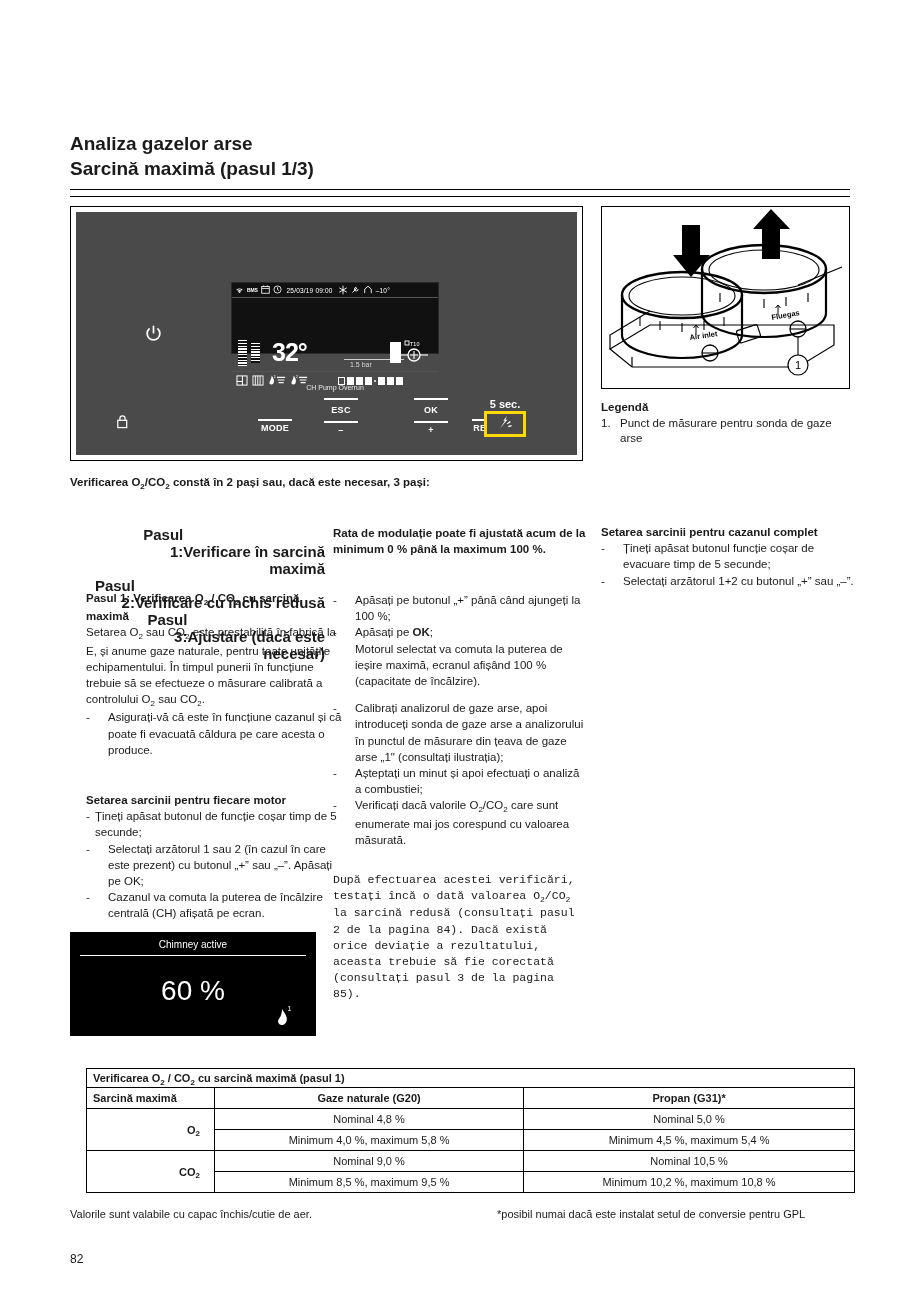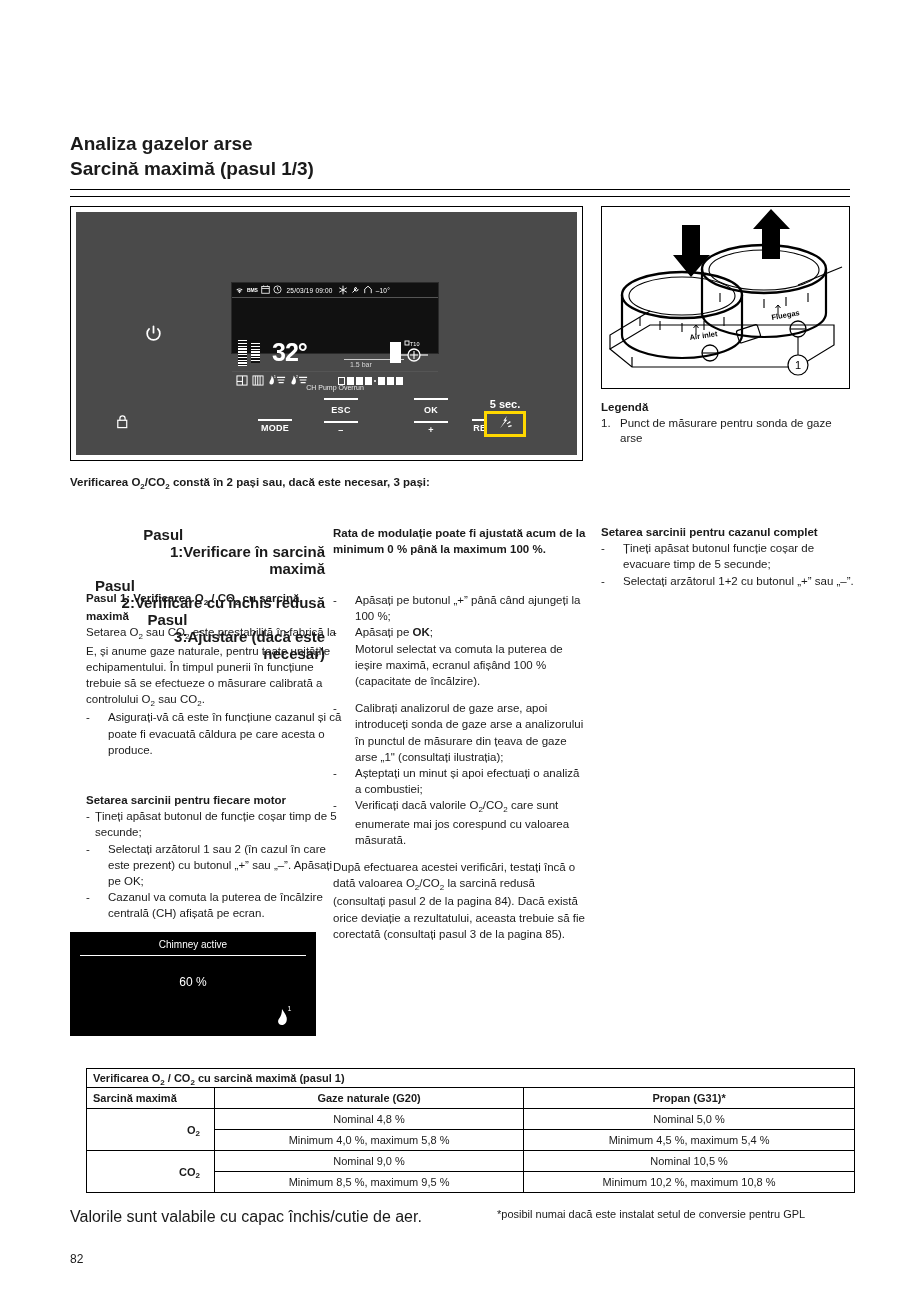--- a/index.html
+++ b/index.html
@@ -152,38 +152,38 @@
   .bullet-tight .dash { width: 9px; flex: none; }
   sub { font-size: 8px; vertical-align: baseline; position: relative; bottom: -2.5px; }
 
   
   .chimney-screen {
     position: absolute; left: 70px; top: 932px;
     width: 246px; height: 104px; background: #000; color: #fff;
   }
   .chimney-title { text-align: center; font-size: 10px; padding-top: 7px; }
   .chimney-sep { margin: 5px 10px 0 10px; border-top: 1px solid #fff; }
-  .chimney-val { text-align: center; font-size: 12px; margin-top: 19px; }
+  .chimney-val { text-align: center; font-size: 28px; margin-top: 19px; }
   .chimney-flame { position: absolute; right: 22px; bottom: 6px; }
 
   
   .tbl {
     position: absolute; left: 86px; top: 1068px; width: 769px;
     border-collapse: collapse; font-size: 11px;
   }
   .tbl td, .tbl th {
     border: 1px solid #000; padding: 4px 6px; font-weight: normal;
     text-align: center;
   }
   .tbl .hdr-span { text-align: left; font-weight: bold; font-size: 11px; padding: 3px 6px; }
   .tbl .colhdr { font-weight: bold; }
   .tbl .rowlbl { text-align: right; font-weight: bold; width: 128px; padding-right: 14px; }
 
   
-  .foot-left  { position: absolute; left: 70px; top: 1208px; font-size: 16px; }
+  .foot-left  { position: absolute; left: 70px; top: 1208px; font-size: 11px; }
   .foot-right { position: absolute; left: 497px; top: 1208px; font-size: 11px; }
   .page-num   { position: absolute; left: 70px; top: 1252px; font-size: 12px; }
 </style>
 </head>
 <body>
 
 <div class="page">
 
 
   <div class="section-title">
@@ -494,21 +494,21 @@
       <span>Calibrați analizorul de gaze arse, apoi introduceți sonda de gaze arse a analizorului în punctul de măsurare din țeava de gaze arse „1" (consultați ilustrația);</span>
     </div>
     <div class="bullet">
       <span class="dash wide">-</span>
       <span>Așteptați un minut și apoi efectuați o analiză a combustiei;</span>
     </div>
     <div class="bullet">
       <span class="dash wide">-</span>
       <span><span>Verificați dacă valorile O</span><sub>2</sub><span>/CO</span><sub>2</sub><span> care sunt enumerate mai jos corespund cu valoarea măsurată.</span></span>
     </div>
-    <p style="margin-top:11px;">
+    <p style="margin-top:24px;font-family:Liberation Mono, monospace;">
       <span>După efectuarea acestei verificări, testați încă o dată valoarea O</span><sub>2</sub><span>/CO</span><sub>2</sub><span> la sarcină redusă (consultați pasul 2 de la pagina 84). Dacă există orice deviație a rezultatului, aceasta trebuie să fie corectată (consultați pasul 3 de la pagina 85).</span>
     </p>
   </div>
 
   <div class="col col-right" style="top:524px;">
     <p class="b tight">Setarea sarcinii pentru cazanul complet</p>
     <div class="bullet">
       <span class="dash wide">-</span>
       <span>Țineți apăsat butonul funcție coșar de evacuare timp de 5 secunde;</span>
     </div>

